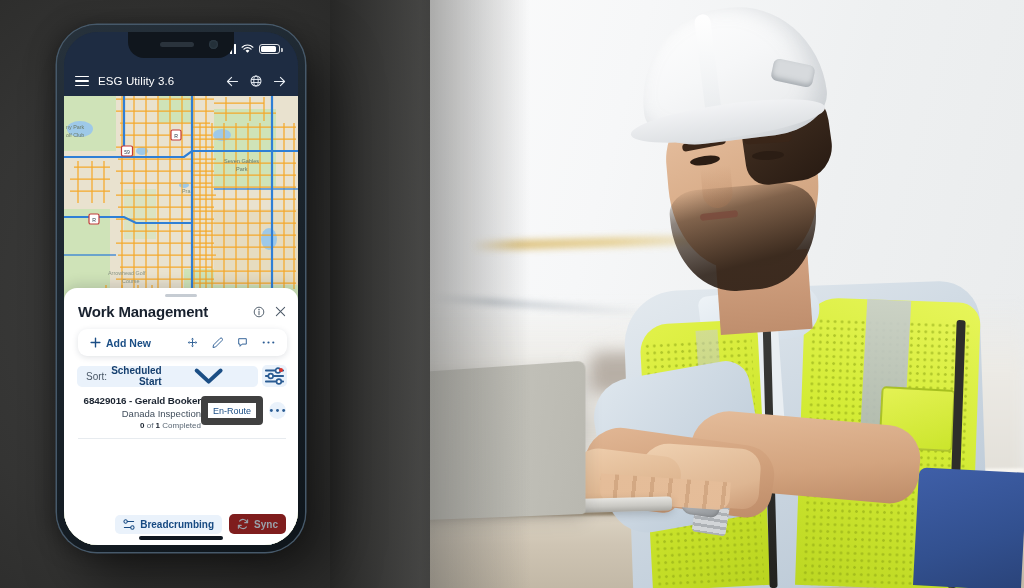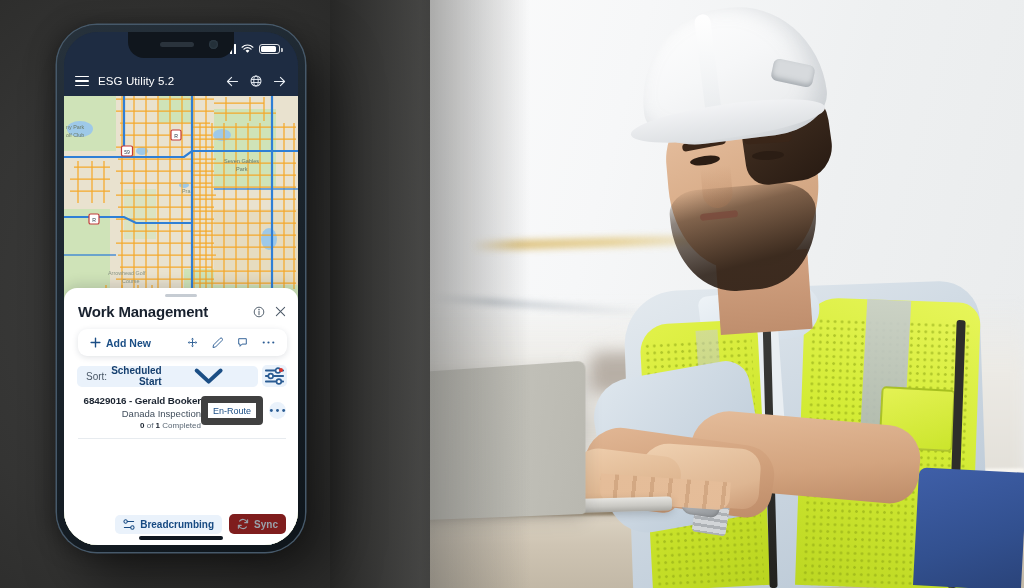--- a/index.html
+++ b/index.html
@@ -777,21 +777,21 @@
             </div>
         </div>
       </div>
 
       <div class="app-header">
         <div class="hamburger">
             <i></i>
             <i></i>
             <i></i>
           </div>
-        <div class="app-title">ESG Utility 5.2</div>
+        <div class="app-title">ESG Utility 3.6</div>
         <div class="header-actions">
           <span class="hicon">
             <svg width="13" height="11" viewBox="0 0 14 12">
               <path d="M6 1.5 L1.5 6 L6 10.5 M1.5 6 H12.5" stroke="#e8edf3" stroke-width="1.2" fill="none" stroke-linecap="round" stroke-linejoin="round"></path>
             </svg>
           </span>
           <span class="hicon">
             <svg width="12" height="12" viewBox="0 0 14 14">
               <circle cx="7" cy="7" r="5.8" stroke="#e8edf3" stroke-width="1.2" fill="none"></circle>
               <ellipse cx="7" cy="7" rx="2.6" ry="5.8" stroke="#e8edf3" stroke-width="1.1" fill="none"></ellipse>

